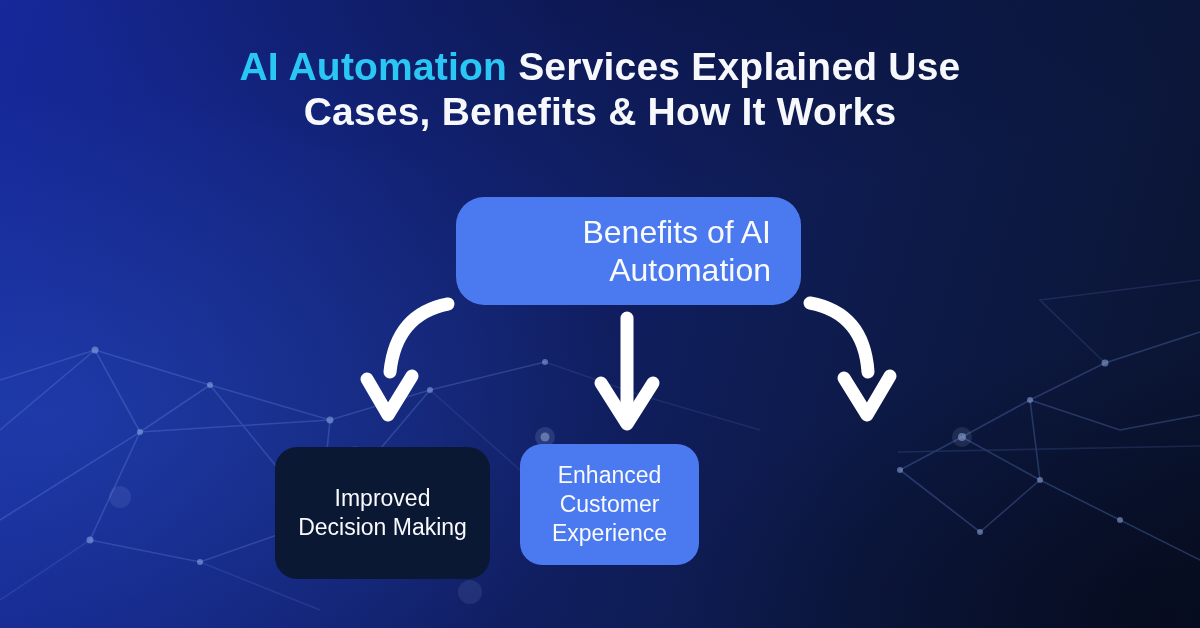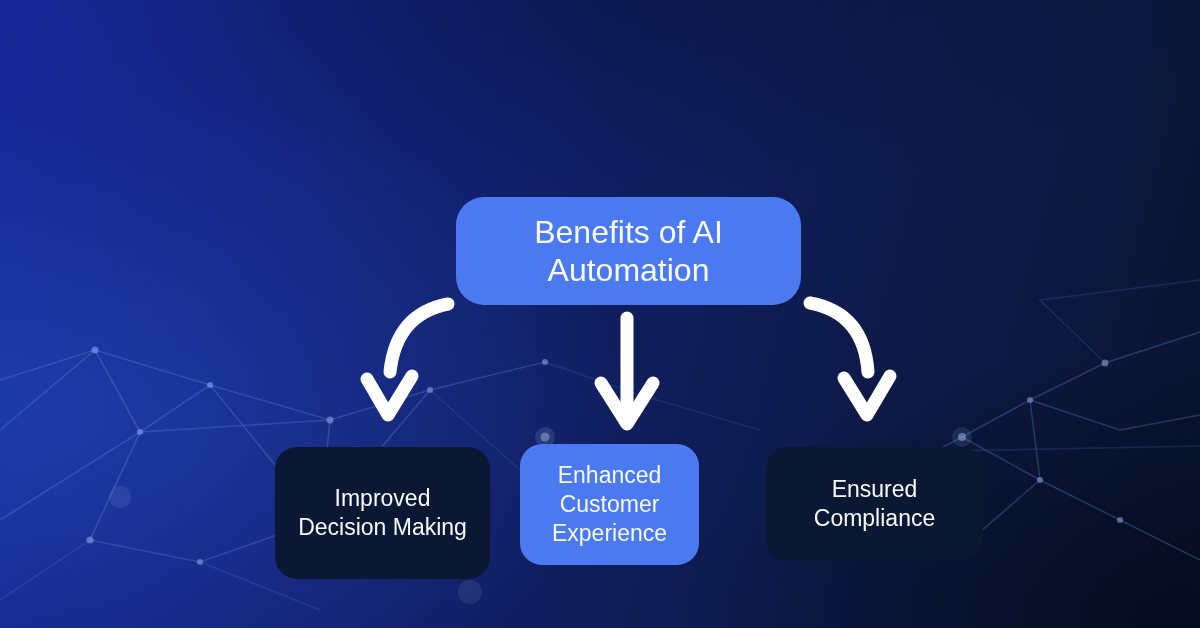--- a/index.html
+++ b/index.html
@@ -32,20 +32,21 @@
   .page-title .hl{color:var(--accent-cyan);}
   .node{
     position:absolute;display:flex;align-items:center;justify-content:center;
     text-align:center;color:#f8fafc;
   }
   .node-root{
     left:456px;top:197px;width:345px;height:108px;
     background:var(--node-blue);border-radius:28px;
     font-size:32px;line-height:38px;font-weight:500;
     padding:0 30px;
+    text-align:right;
   }
   .node-child{
     border-radius:22px;
     font-size:23px;line-height:29px;font-weight:500;
     padding:0 14px;
   }
   .node-child.dark{background:var(--node-dark);}
   .node-child.blue{background:var(--node-blue);}
   .child-0{left:275px;top:447px;width:215px;height:132px;}
   .child-1{left:520px;top:444px;width:179px;height:121px;}
@@ -91,20 +92,21 @@
       <circle cx="355" cy="455" r="9" opacity="0.12"></circle>
         <circle cx="355" cy="455" r="4" opacity="0.35"></circle>
       <circle cx="545" cy="437" r="10" opacity="0.14"></circle>
         <circle cx="545" cy="437" r="4.5" opacity="0.4"></circle>
       <circle cx="120" cy="497" r="11" opacity="0.10"></circle>
         <circle cx="470" cy="592" r="12" opacity="0.10"></circle>
       <circle cx="962" cy="437" r="10" opacity="0.12"></circle>
     </g>
   </svg>
 
+  <h1 class="page-title"><span class="hl">AI Automation</span><span> Services Explained Use Cases, Benefits &amp; How It Works</span></h1>
 
   <div class="node node-root">
     <span>Benefits of AI Automation</span>
   </div>
 
   <svg class="arrows" viewBox="0 0 1200 628" aria-hidden="true">
     <g stroke="#ffffff" stroke-width="13" fill="none" stroke-linecap="round" stroke-linejoin="round">
       <g>
         <path d="M448,304 Q396,314 390,372"></path>
         <polyline points="367,379 388,415 412,376"></polyline>
@@ -119,17 +121,14 @@
       </g>
     </g>
   </svg>
 
   <div class="node node-child dark child-0">
     <span>Improved Decision Making</span>
   </div>
   <div class="node node-child blue child-1">
     <span>Enhanced Customer Experience</span>
   </div>
-  <div class="node node-child dark child-2">
-    <span>Ensured Compliance</span>
-  </div>
 
 </div>
 
 </body></html>

